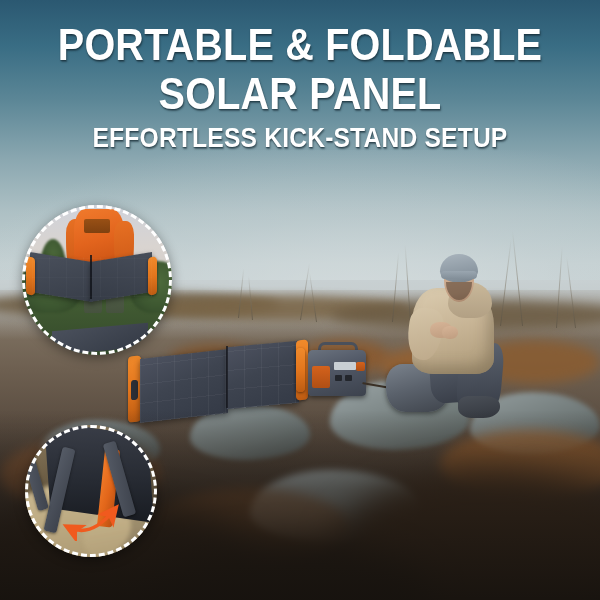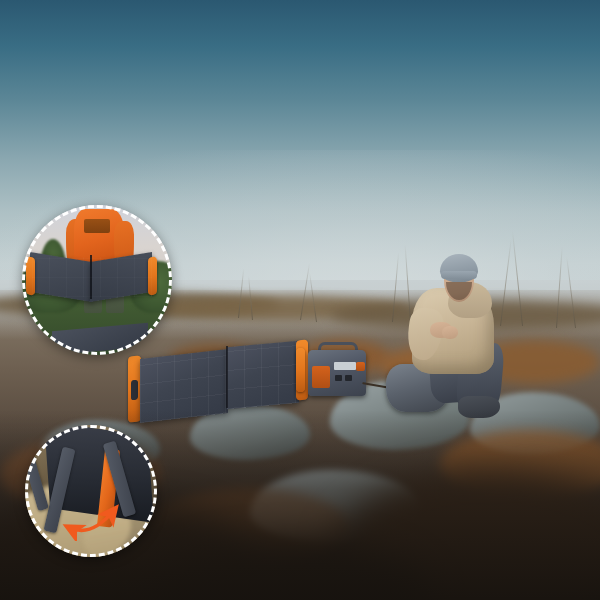--- a/index.html
+++ b/index.html
@@ -459,14 +459,19 @@
         </marker>
         <marker id="ah-start" markerWidth="7" markerHeight="7" refX="1.8" refY="3.1" orient="auto">
           <path d="M6.4,0 L0,3.1 L6.4,6.2 L4.8,3.1 Z" fill="#f05a1e"></path>
         </marker>
       </defs>
       <path d="M7,28 Q30,40 54,10" stroke="#f05a1e" stroke-width="3.4" fill="none" stroke-linecap="round" marker-start="url(#ah-start)" marker-end="url(#ah-end)"></path>
     </svg>
   </div>
   <div class="callout-ring" style="left:25px; top:425px; width:126px; height:126px;"></div>
 
+  <div class="headline-block">
+    <div class="h-line h1">PORTABLE &amp; FOLDABLE</div>
+    <div class="h-line h2">SOLAR PANEL</div>
+    <div class="h-line h3">EFFORTLESS KICK-STAND SETUP</div>
+  </div>
 
 </div>
 
 </body></html>

